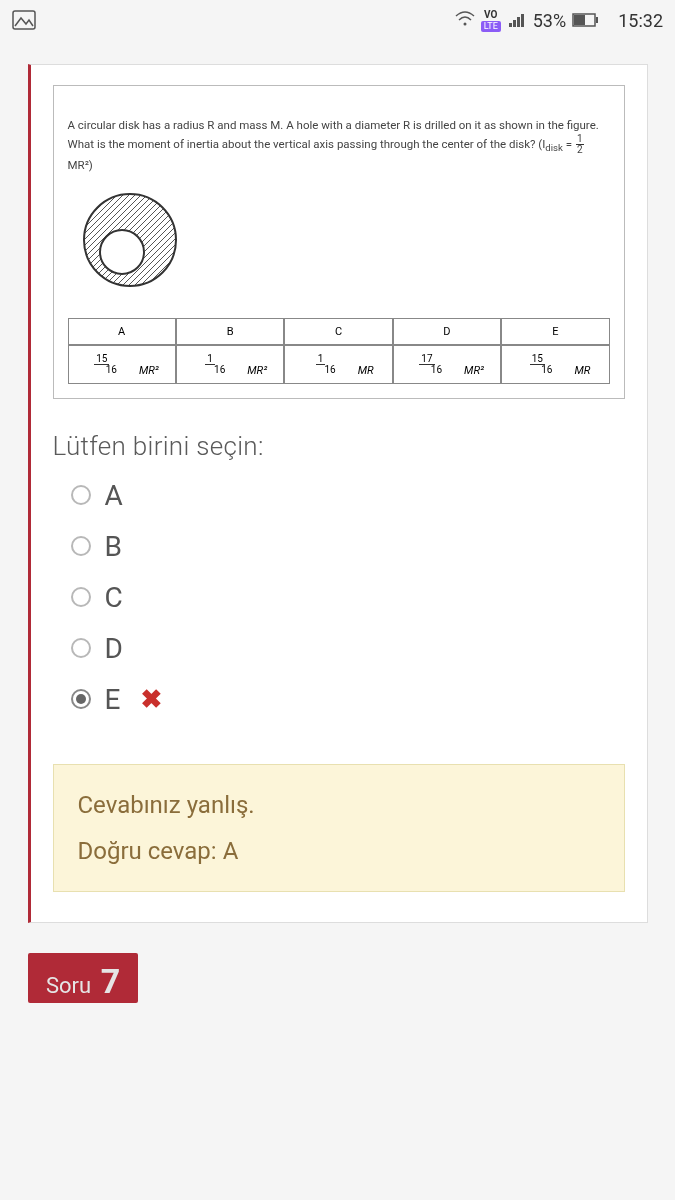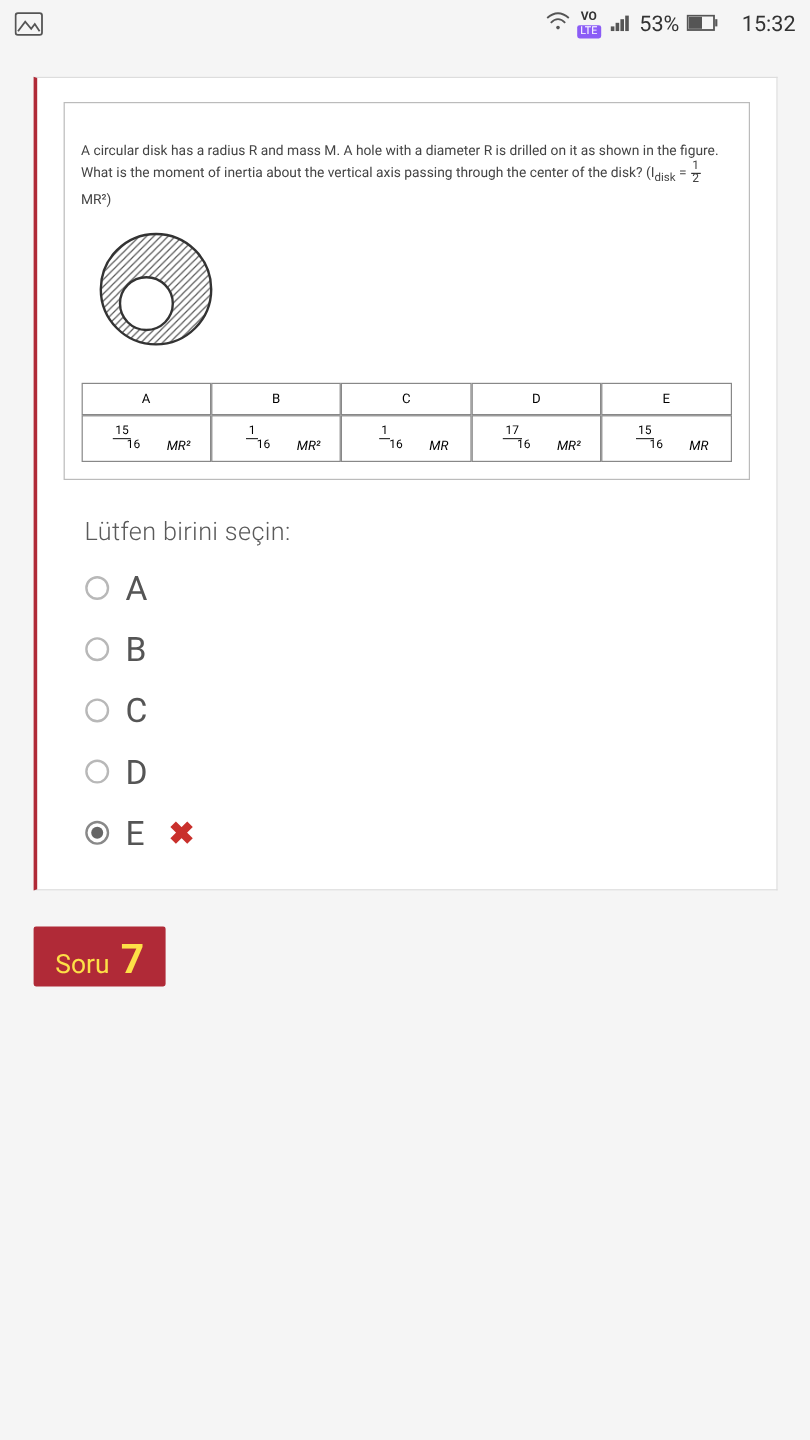--- a/index.html
+++ b/index.html
@@ -68,23 +68,23 @@
       padding: 6px 4px;
     }
     .opts-table .hdr { font-weight:normal; border-bottom:1px solid #888; }
     .frac2 { display:inline-flex; flex-direction:column; align-items:center; font-size:10px; line-height:1; vertical-align:middle; }
     .frac2 .t { border-bottom:1px solid #333; padding:0 2px; }
     .frac2 .b { padding:0 2px;margin-left:19px; }
     .cell-expr { display:flex; align-items:center; justify-content:center; gap:20px; }
     .cell-expr .term { font-style:italic; font-size:11px;margin-top:12px; }
 
     .choose-label {
-      font-size: 21px;
+      font-size: 26px;
       color: #5a5a5a;
-      margin: 32px 0 18px 18px;
+      margin: 32px 0 18px 0;
       font-weight: 300;
       letter-spacing: 0.3px;
     }
     .choices { display:flex; flex-direction:column; gap: 18px; padding-left: 18px; }
     .choice { display:flex; align-items:center; gap: 14px; font-size:28px; color:#555; }
     .radio {
       width:20px; height:20px; border-radius:50%;
       border:2px solid #b8b8b8; background:#fff;
       display:flex; align-items:center; justify-content:center;
       flex-shrink:0;
@@ -104,21 +104,21 @@
     .feedback .fb-line {
       font-size: 24px;
       color: #8a6d3b;
       margin-bottom: 18px;
     }
     .feedback .fb-line:last-child { margin-bottom:0; }
 
     .next-q {
       margin: 30px 0 0 28px;
       background:#b02a37;
-      color:#fde047;
+      color:#e5e5e5;
       display:inline-block;
       padding: 8px 18px 2px;
       font-size: 22px;
       border-radius:2px;
     }
     .next-q .num { font-size:34px; font-weight:bold; margin-left:4px; }
   </style>
 </head>
 <body>
 
@@ -265,20 +265,26 @@
       <span class="radio"></span>
       <span>D</span>
     </label>
     <label class="choice">
       <span class="radio selected"></span>
       <span>E</span>
       <span class="wrong-x">✖</span>
     </label>
   </div>
 
+  <div class="feedback">
+    <div class="fb-line">Cevabınız yanlış.</div>
+    <div class="fb-line">
+      <span>Doğru cevap: </span><span>A</span>
+    </div>
+  </div>
 </div>
 
 <div class="next-q">
   <span>Soru</span>
   <span class="num">7</span>
 </div>
 
 
 
 

